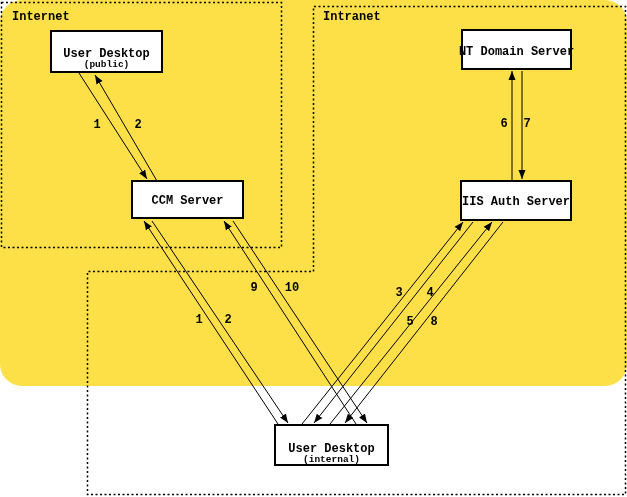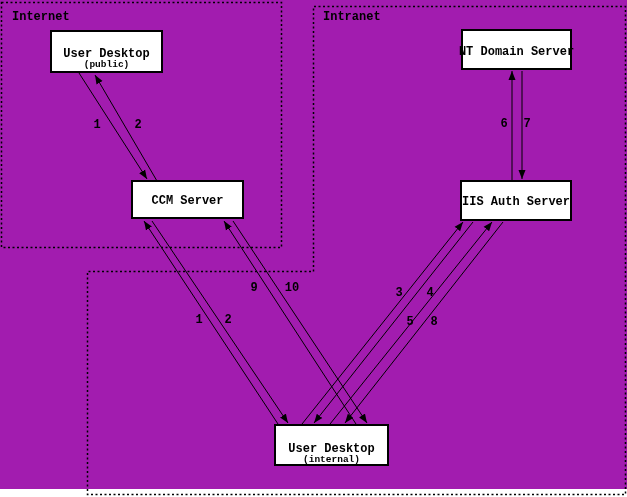--- a/index.html
+++ b/index.html
@@ -6,22 +6,23 @@
     margin: 0;
     padding: 0;
     background: #ffffff;
     width: 627px;
     height: 497px;
     overflow: hidden;
   }
   .canvas {
     position: relative;
     width: 627px;
-    height: 489px;
-    background: #a21caf;
+    height: 386px;
+    background: #fde047;
+    border-radius: 22px;
   }
   svg { display: block; }
   .zone {
     fill: none;
     stroke: #000000;
     stroke-width: 1.5;
     stroke-dasharray: 2, 2.5;
   }
   .zone-label {
     font-family: "Liberation Mono", "DejaVu Sans Mono", monospace;

